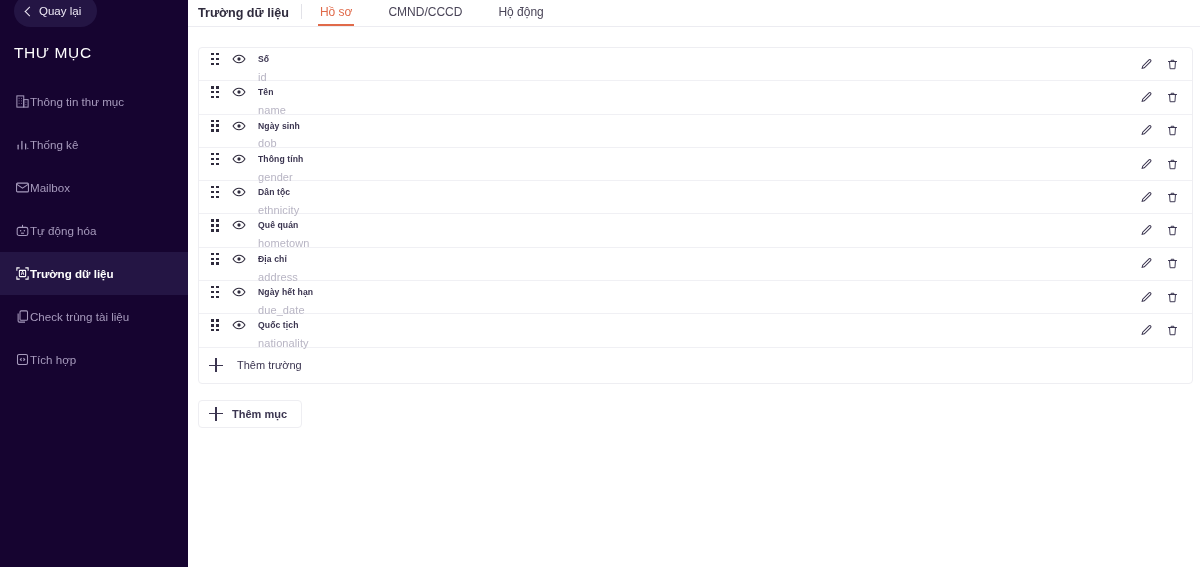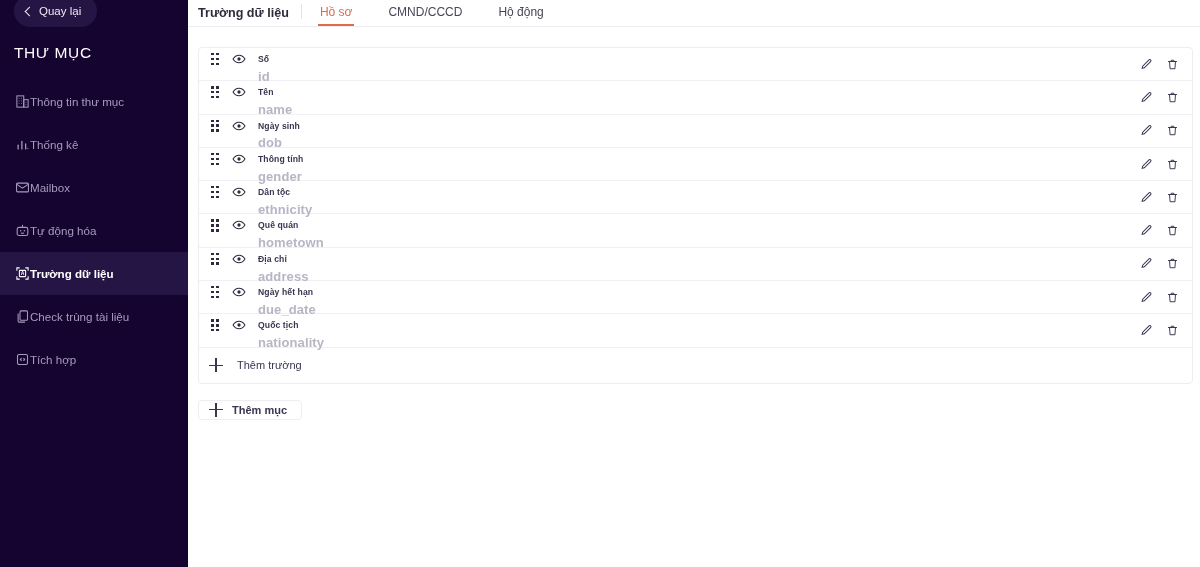--- a/index.html
+++ b/index.html
@@ -162,21 +162,21 @@
   .eye {
     width: 26px; height: 22px;
     display: flex; align-items: center; justify-content: center;
     flex: 0 0 26px;
     cursor: pointer;
     color: #2f2b3d;
   }
 
   .labels { flex: 1 1 auto; padding-left: 6px; line-height: 1.18; }
   .f-name { font-size: 8.6px; color: #3b3550; font-weight: bold; letter-spacing: .1px; }
-  .f-key  { font-size: 13px; color: #b8b5c4; letter-spacing: .1px; margin-top: 1px; font-weight: bold; }
+  .f-key  { font-size: 11px; color: #b8b5c4; letter-spacing: .1px; margin-top: 1px; }
 
   .row-actions { display: flex; align-items: center; gap: 10px; padding-right: 12px; }
   .act {
     width: 16px; height: 16px;
     display: flex; align-items: center; justify-content: center;
     cursor: pointer;
     color: #3b3550;
   }
 
   .add-field-row {
@@ -198,21 +198,21 @@
   .plus-ico::before { left: 1px; right: 1px; top: 7.4px; height: 1.2px; }
   .plus-ico::after  { top: 1px; bottom: 1px; left: 7.4px; width: 1.2px; }
 
   .add-field-label { font-size: 11px; color: #3b3550; }
 
   .add-section-btn {
     margin-top: 16px;
     display: inline-flex;
     align-items: center;
     gap: 8px;
-    height: 20px;
+    height: 28px;
     padding: 0 14px 0 9px;
     border: 1px solid #eeeef2;
     border-radius: 4px;
     background: #ffffff;
     cursor: pointer;
     font-family: "Liberation Sans", sans-serif;
   }
   .add-section-btn .plus-ico::before,
   .add-section-btn .plus-ico::after { background: #3b3550; }
   .add-section-label { font-size: 11px; color: #3b3550; font-weight: bold; }

